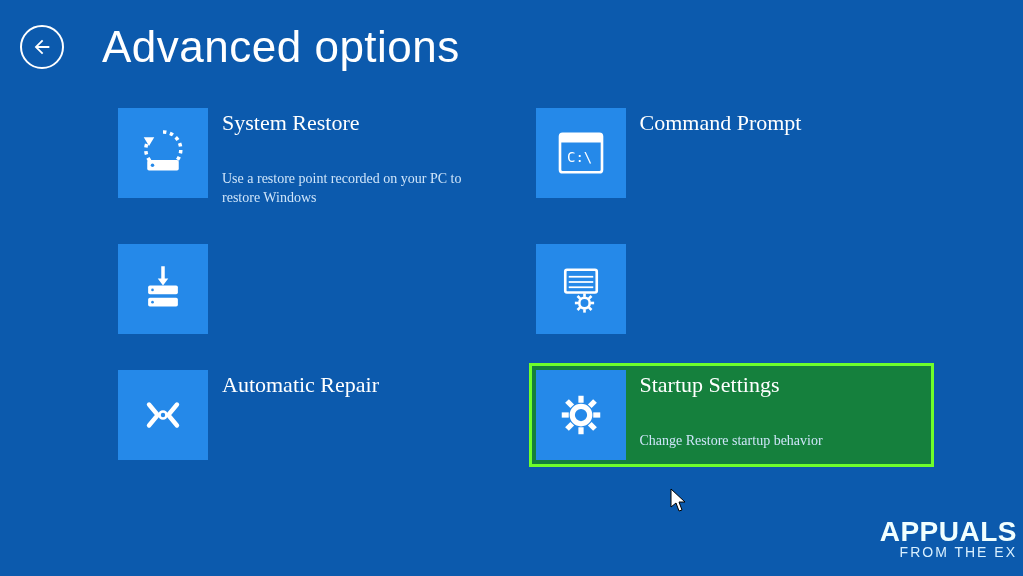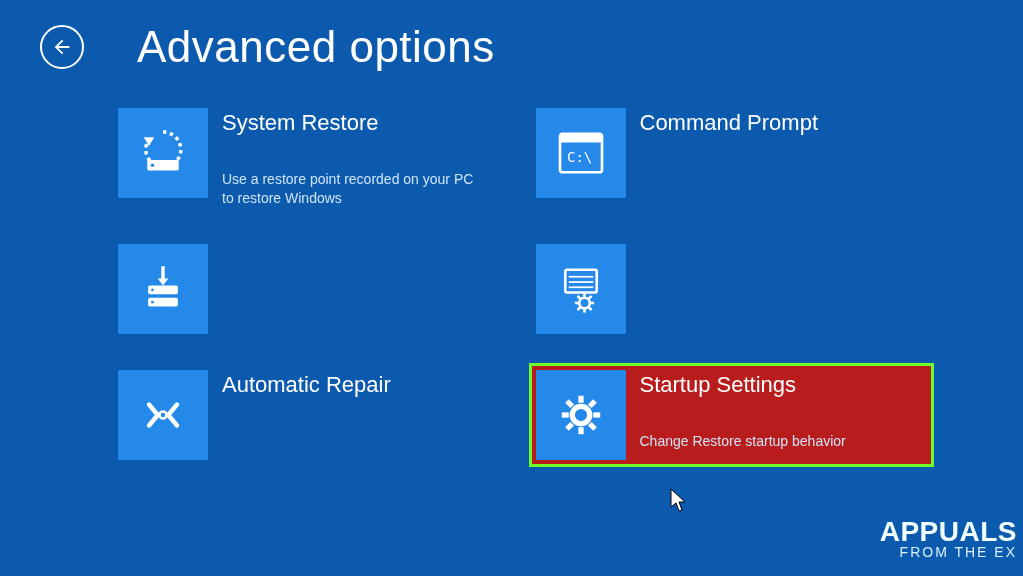--- a/index.html
+++ b/index.html
@@ -8,22 +8,21 @@
       font-family: "Segoe UI", "Segoe UI Light", Tahoma, sans-serif;
       color: #ffffff;
       width: 1023px;
       height: 576px;
       overflow: hidden;
       position: relative;
     }
     .header {
       display: flex;
       align-items: center;
-      padding: 22px 0 0 40px;
-      gap: 15px;
+      padding: 22px 0 0 20px;
     }
     .back-btn {
       width: 44px;
       height: 44px;
       border: 2px solid #ffffff;
       border-radius: 50%;
       display: flex;
       align-items: center;
       justify-content: center;
       cursor: pointer;
@@ -45,33 +44,33 @@
     .tile {
       display: flex;
       align-items: flex-start;
       cursor: pointer;
       padding: 6px;
       position: relative;
     }
     .tile.highlight {
       outline: 3px solid #6eff2b;
       outline-offset: -2px;
-      background: #b91c1c;
+      background: #15803d;
     }
     .tile-icon {
       width: 90px;
       height: 90px;
       background: #2589e9;
       display: flex;
       align-items: center;
       justify-content: center;
       flex-shrink: 0;
       margin-right: 14px;
     }
-    .tile-text { padding-top: 2px; max-width: 260px; }
+    .tile-text { padding-top: 2px; max-width: 260px; font-family: Liberation Serif, serif; }
     .tile-title {
       font-size: 22px;
       font-weight: 300;
       line-height: 1.18;
       margin-bottom: 5px;
     }
     .tile-desc {
       font-size: 14px;
       font-weight: 300;
       line-height: 1.35;

